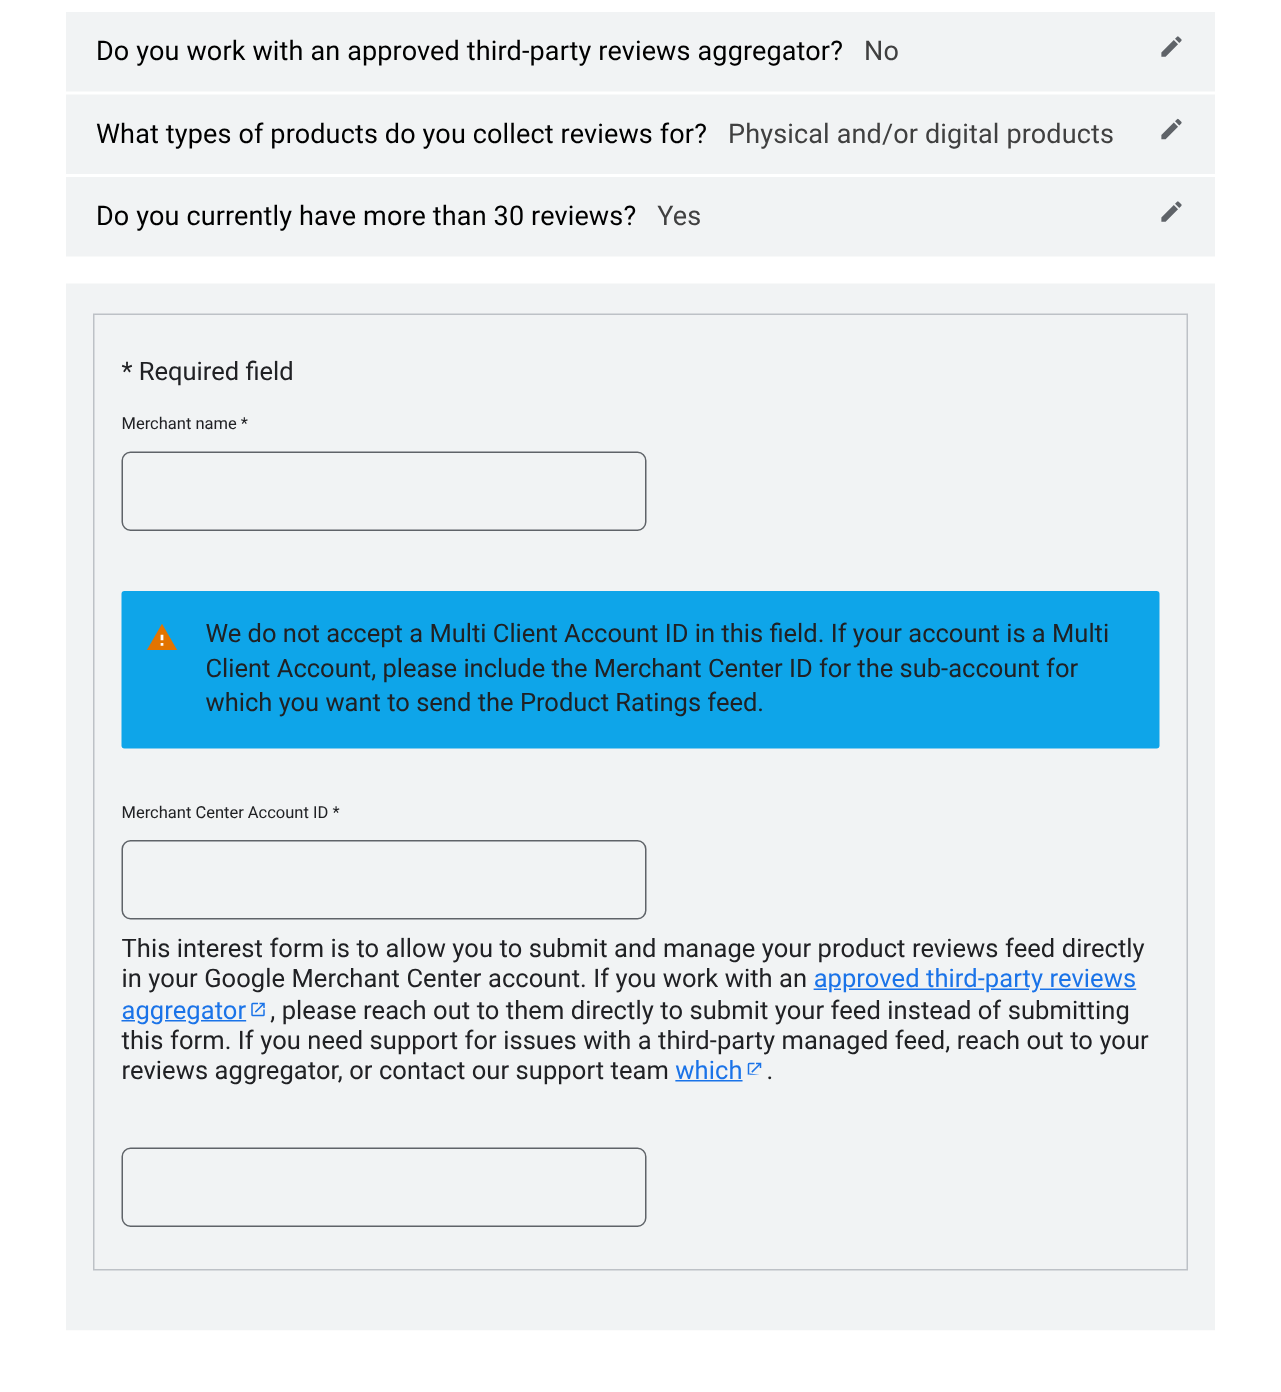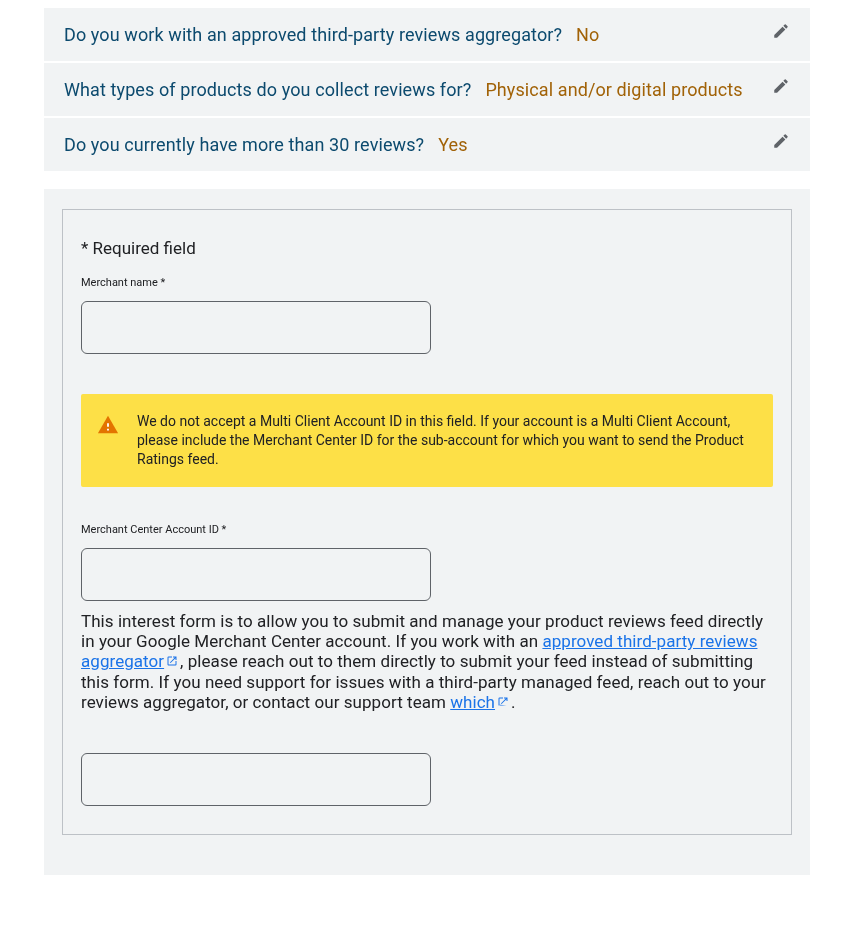--- a/index.html
+++ b/index.html
@@ -18,24 +18,24 @@
       background: #f1f3f4;
       padding: 16px 20px;
       margin-bottom: 2px;
       display: flex;
       align-items: center;
       font-size: 18px;
       position: relative;
       letter-spacing: 0.1px;
     }
     .summary-row .question {
-      color: #0c4a6e;
+      color: #000000;
     }
     .summary-row .answer {
-      color: #a16207;
+      color: #404040;
       margin-left: 14px;
     }
     .pencil-icon {
       position: absolute;
       right: 20px;
       top: 14px;
       width: 18px;
       height: 18px;
       fill: #5f6368;
       cursor: pointer;
@@ -61,25 +61,25 @@
     .text-input {
       width: 350px;
       height: 53px;
       border: 1px solid #5f6368;
       border-radius: 6px;
       background: #f1f3f4;
       font-size: 16px;
       padding: 0 12px;
     }
     .alert-box {
-      background: #fde047;
+      background: #0ea5e9;
       margin: 40px 0 36px;
       padding: 18px 18px 18px 56px;
       position: relative;
-      font-size: 14px;
+      font-size: 17px;
       line-height: 1.35;
       border-radius: 2px;
     }
     .alert-icon {
       position: absolute;
       left: 16px;
       top: 20px;
       width: 22px;
       height: 22px;
     }

